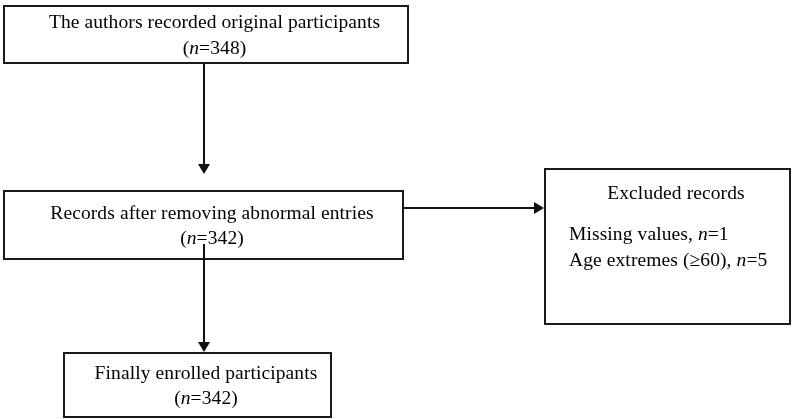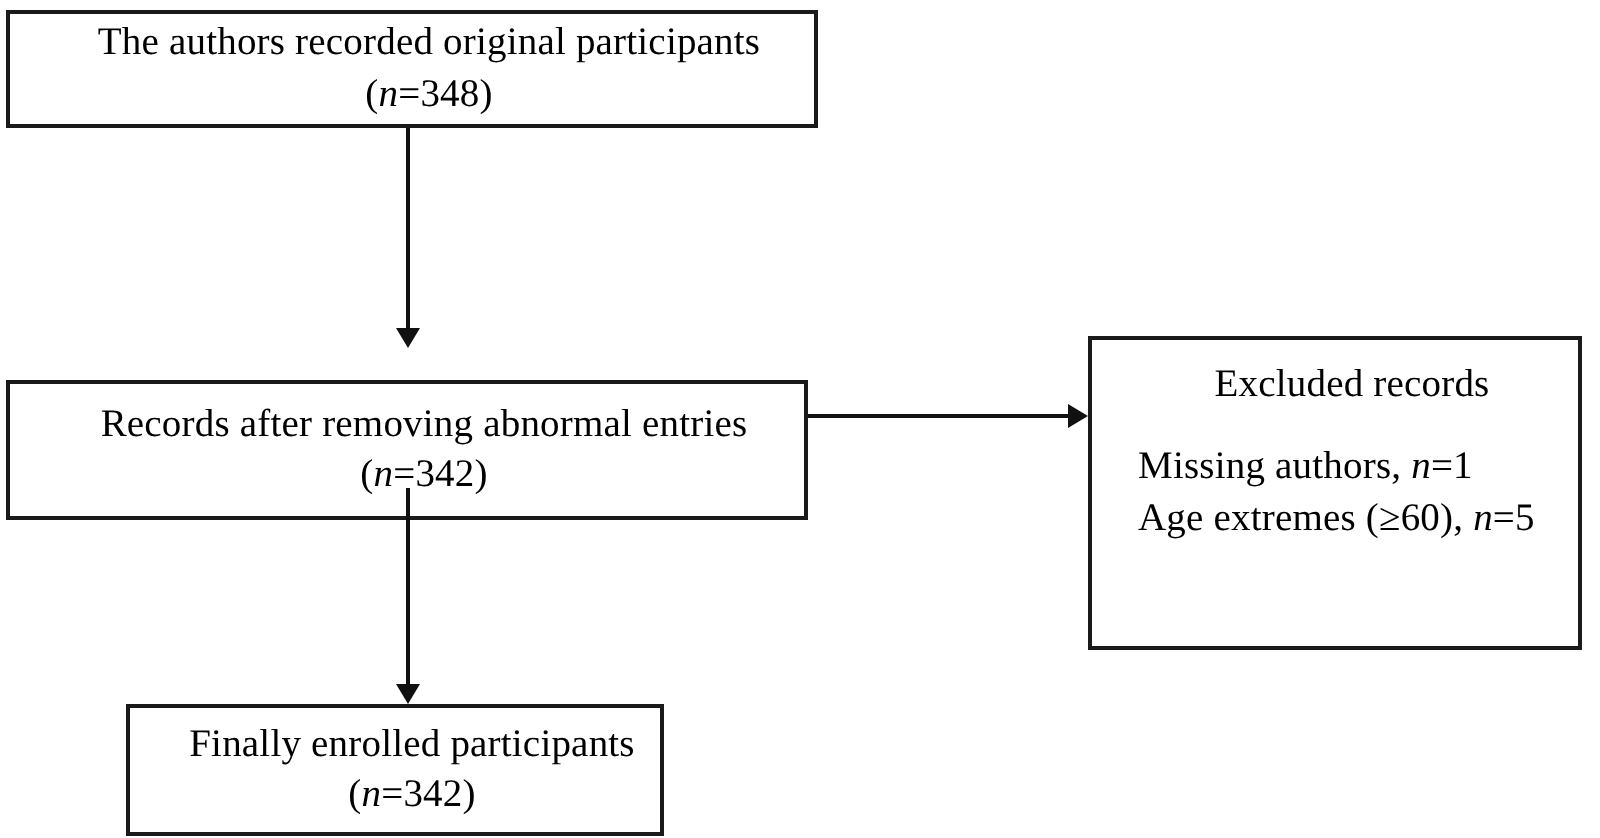--- a/index.html
+++ b/index.html
@@ -95,21 +95,21 @@
   </div>
 
   <div class="node" id="node-after">
     <span class="line">Records after removing abnormal entries</span>
     <span class="line"><span>(</span><i class="n">n</i><span>=342)</span></span>
   </div>
 
   <div class="node" id="node-excluded">
     <span class="line">Excluded records</span>
     <span class="spacer"></span>
-    <span class="line" style="text-align:left;padding-left:6px;"><span>Missing authors, </span><i class="n">n</i><span>=1</span></span>
+    <span class="line" style="text-align:left;padding-left:6px;"><span>Missing values, </span><i class="n">n</i><span>=1</span></span>
     <span class="line" style="text-align:left;padding-left:6px;"><span>Age extremes (≥60), </span><i class="n">n</i><span>=5</span></span>
   </div>
 
   <div class="node" id="node-final">
     <span class="line">Finally enrolled participants</span>
     <span class="line"><span>(</span><i class="n">n</i><span>=342)</span></span>
   </div>
 
   <div class="conn-line v-line" id="conn1-line"></div>
   <div class="arrow-down" id="conn1-head"></div>

